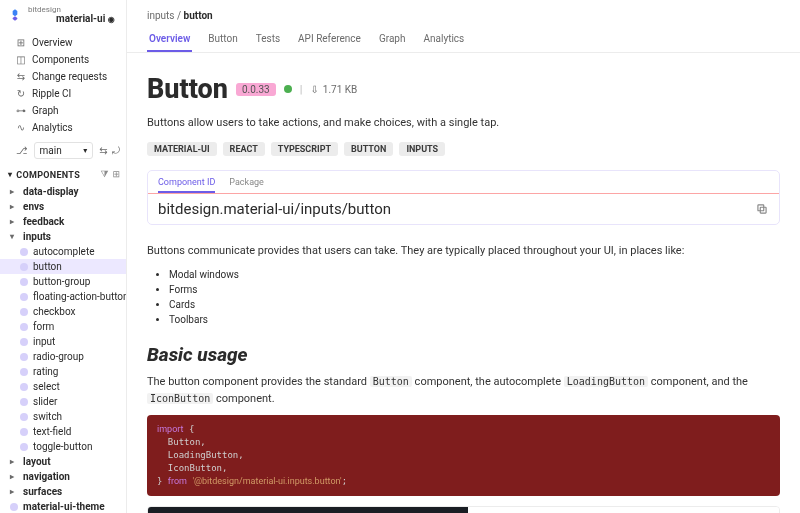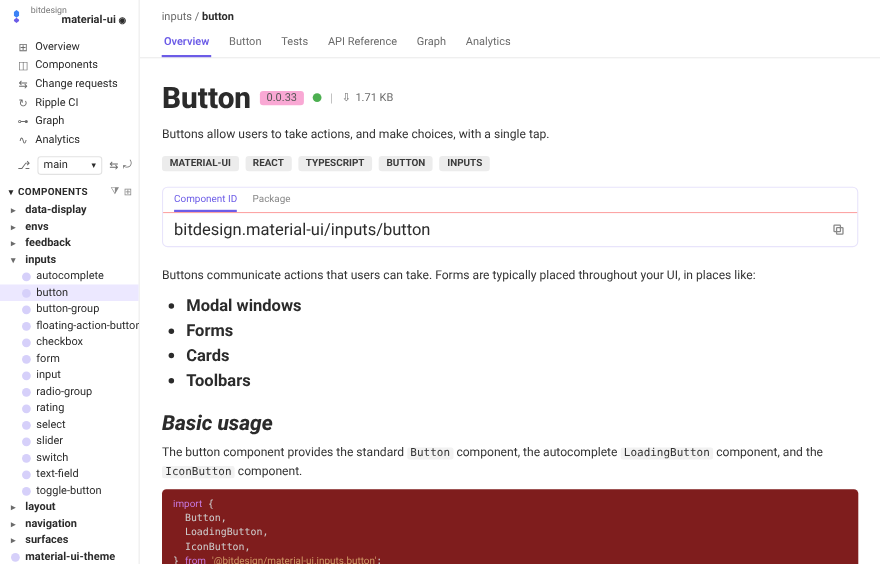--- a/index.html
+++ b/index.html
@@ -44,21 +44,21 @@
   .tags { display: flex; gap: 6px; margin-bottom: 14px; }
   .tag { background: #ececec; padding: 2px 7px; border-radius: 3px; font-size: 9px; font-weight: 700; color: #3a3a3a; }
   .id-card { border: 1px solid #e8e4fb; border-radius: 5px; margin-bottom: 18px; }
   .id-card-tabs { display: flex; gap: 14px; padding: 4px 10px 0 10px; border-bottom: 1px solid #fca5a5; }
   .id-card-tab { font-size: 9px; padding: 2px 0 4px 0; color: #888; }
   .id-card-tab.active { color: #6c5ce7; border-bottom: 2px solid #6c5ce7; }
   .id-card-body { display: flex; align-items: center; justify-content: space-between; padding: 6px 10px; font-family: ui-monospace, Menlo, monospace; font-size: 15px; }
   .copy-btn { width: 14px; height: 14px; cursor: pointer; color: #888; }
   .body-text { font-size: 11px; line-height: 1.5; color: #333; margin-bottom: 8px; }
   .ul { padding-left: 22px; margin-bottom: 16px; }
-  .ul li { font-size: 15px; line-height: 1.5; font-weight: bold; }
+  .ul li { font-size: 10px; line-height: 1.5; }
   .h2 { font-size: 19px; font-weight: 800; margin: 10px 0 8px 0; font-style: italic; }
   .inline-code { font-family: ui-monospace, Menlo, monospace; background: #f2f2f2; padding: 0 3px; border-radius: 2px; font-size: 10px; }
   .code-block { background: #7f1d1d; color: #cfcfcf; border-radius: 4px; padding: 8px 10px; font-family: ui-monospace, Menlo, monospace; font-size: 9px; line-height: 1.45; overflow: auto; white-space: pre; margin-bottom: 10px; }
   .code-block .kw { color: #c678dd; }
   .code-block .str { color: #d19a66; }
   .playground { display: flex; border: 1px solid #ececec; border-radius: 4px; overflow: hidden; }
   .pg-code { width: 320px; background: #1a1e24; color: #cfcfcf; font-family: ui-monospace, Menlo, monospace; font-size: 7.5px; line-height: 1.5; padding: 6px 8px; white-space: pre; overflow: hidden; }
   .pg-preview { flex: 1; display: flex; flex-direction: column; align-items: center; justify-content: center; gap: 8px; padding: 10px; background: #fff; }
 </style>
 </head>
@@ -264,21 +264,21 @@
         </div>
         <div class="id-card-body">
           <span>bitdesign.material-ui/inputs/button</span>
           <svg class="copy-btn" viewBox="0 0 24 24" fill="none" stroke="currentColor" stroke-width="2">
               <rect x="9" y="9" width="10" height="10" rx="1"></rect>
               <rect x="5" y="5" width="10" height="10" rx="1"></rect>
             </svg>
         </div>
       </div>
 
-      <p class="body-text">Buttons communicate actions that users can take. Forms are typically placed throughout your UI, in places like:</p>
+      <p class="body-text">Buttons communicate provides that users can take. They are typically placed throughout your UI, in places like:</p>
       <ul class="ul" id="placement-list">
           <li>Modal windows</li>
           <li>Forms</li>
           <li>Cards</li>
           <li>Toolbars</li>
         </ul>
 
       <h2 class="h2">Basic usage</h2>
 
       <p class="body-text">

